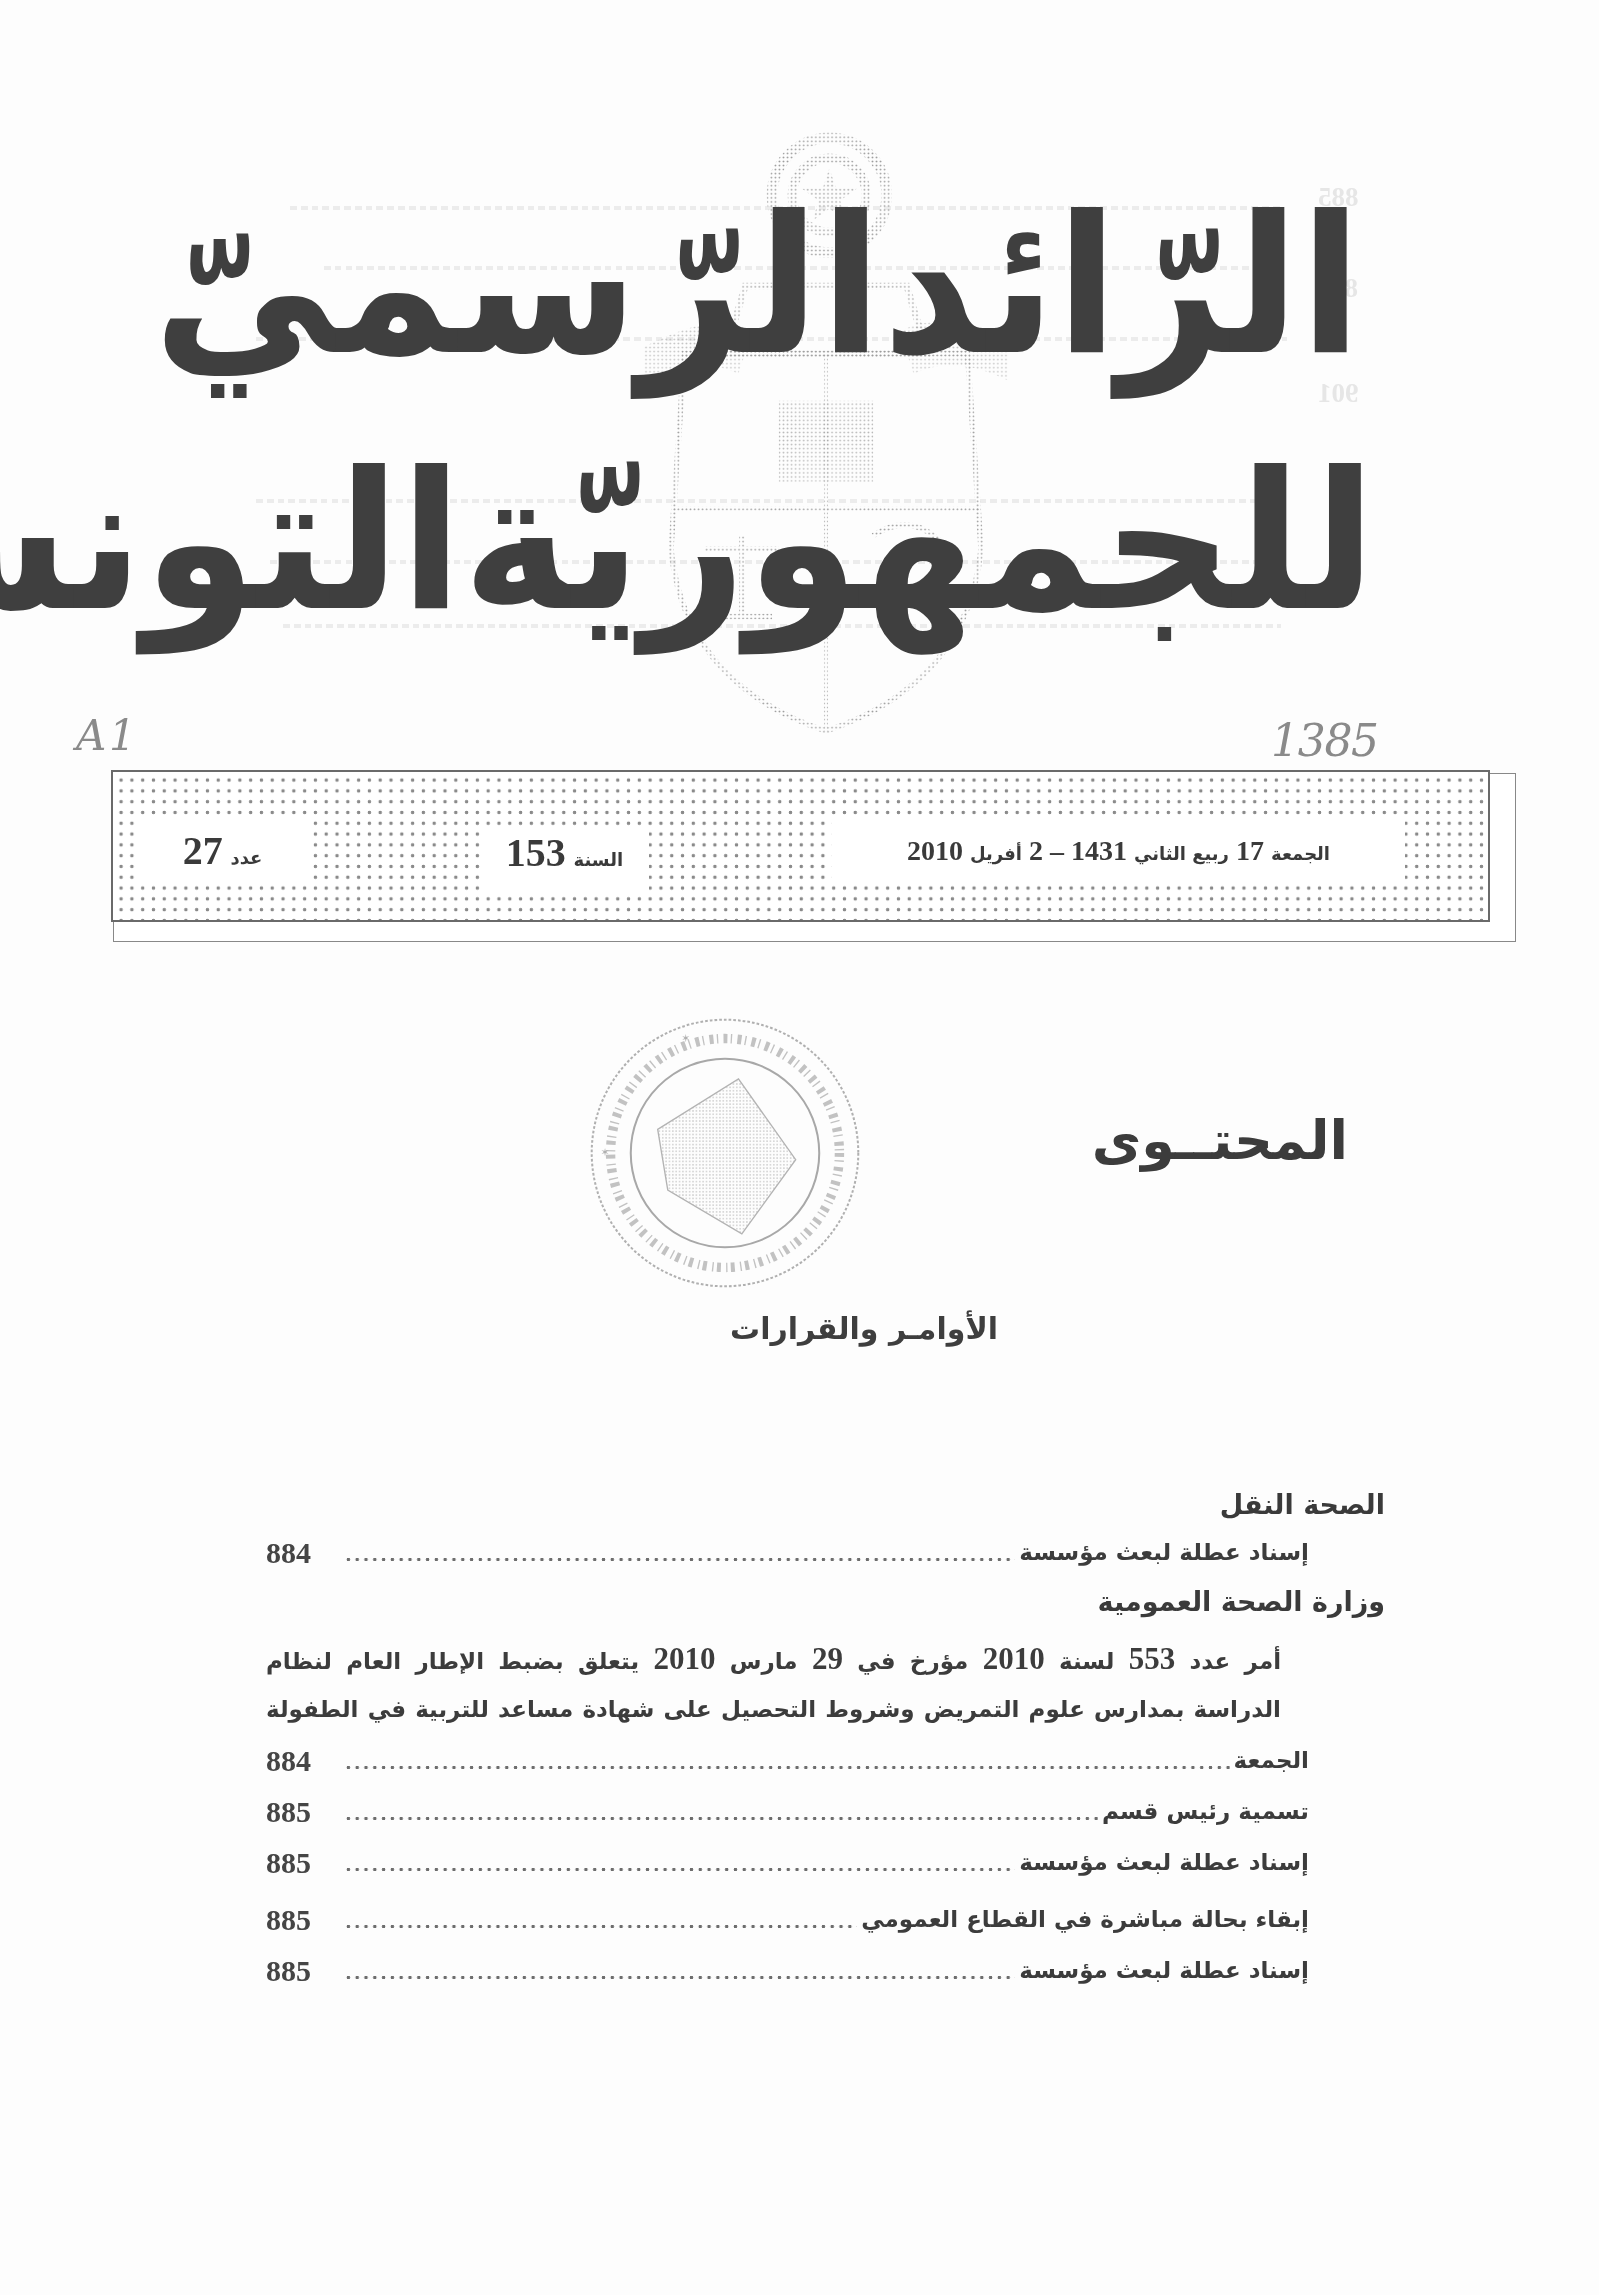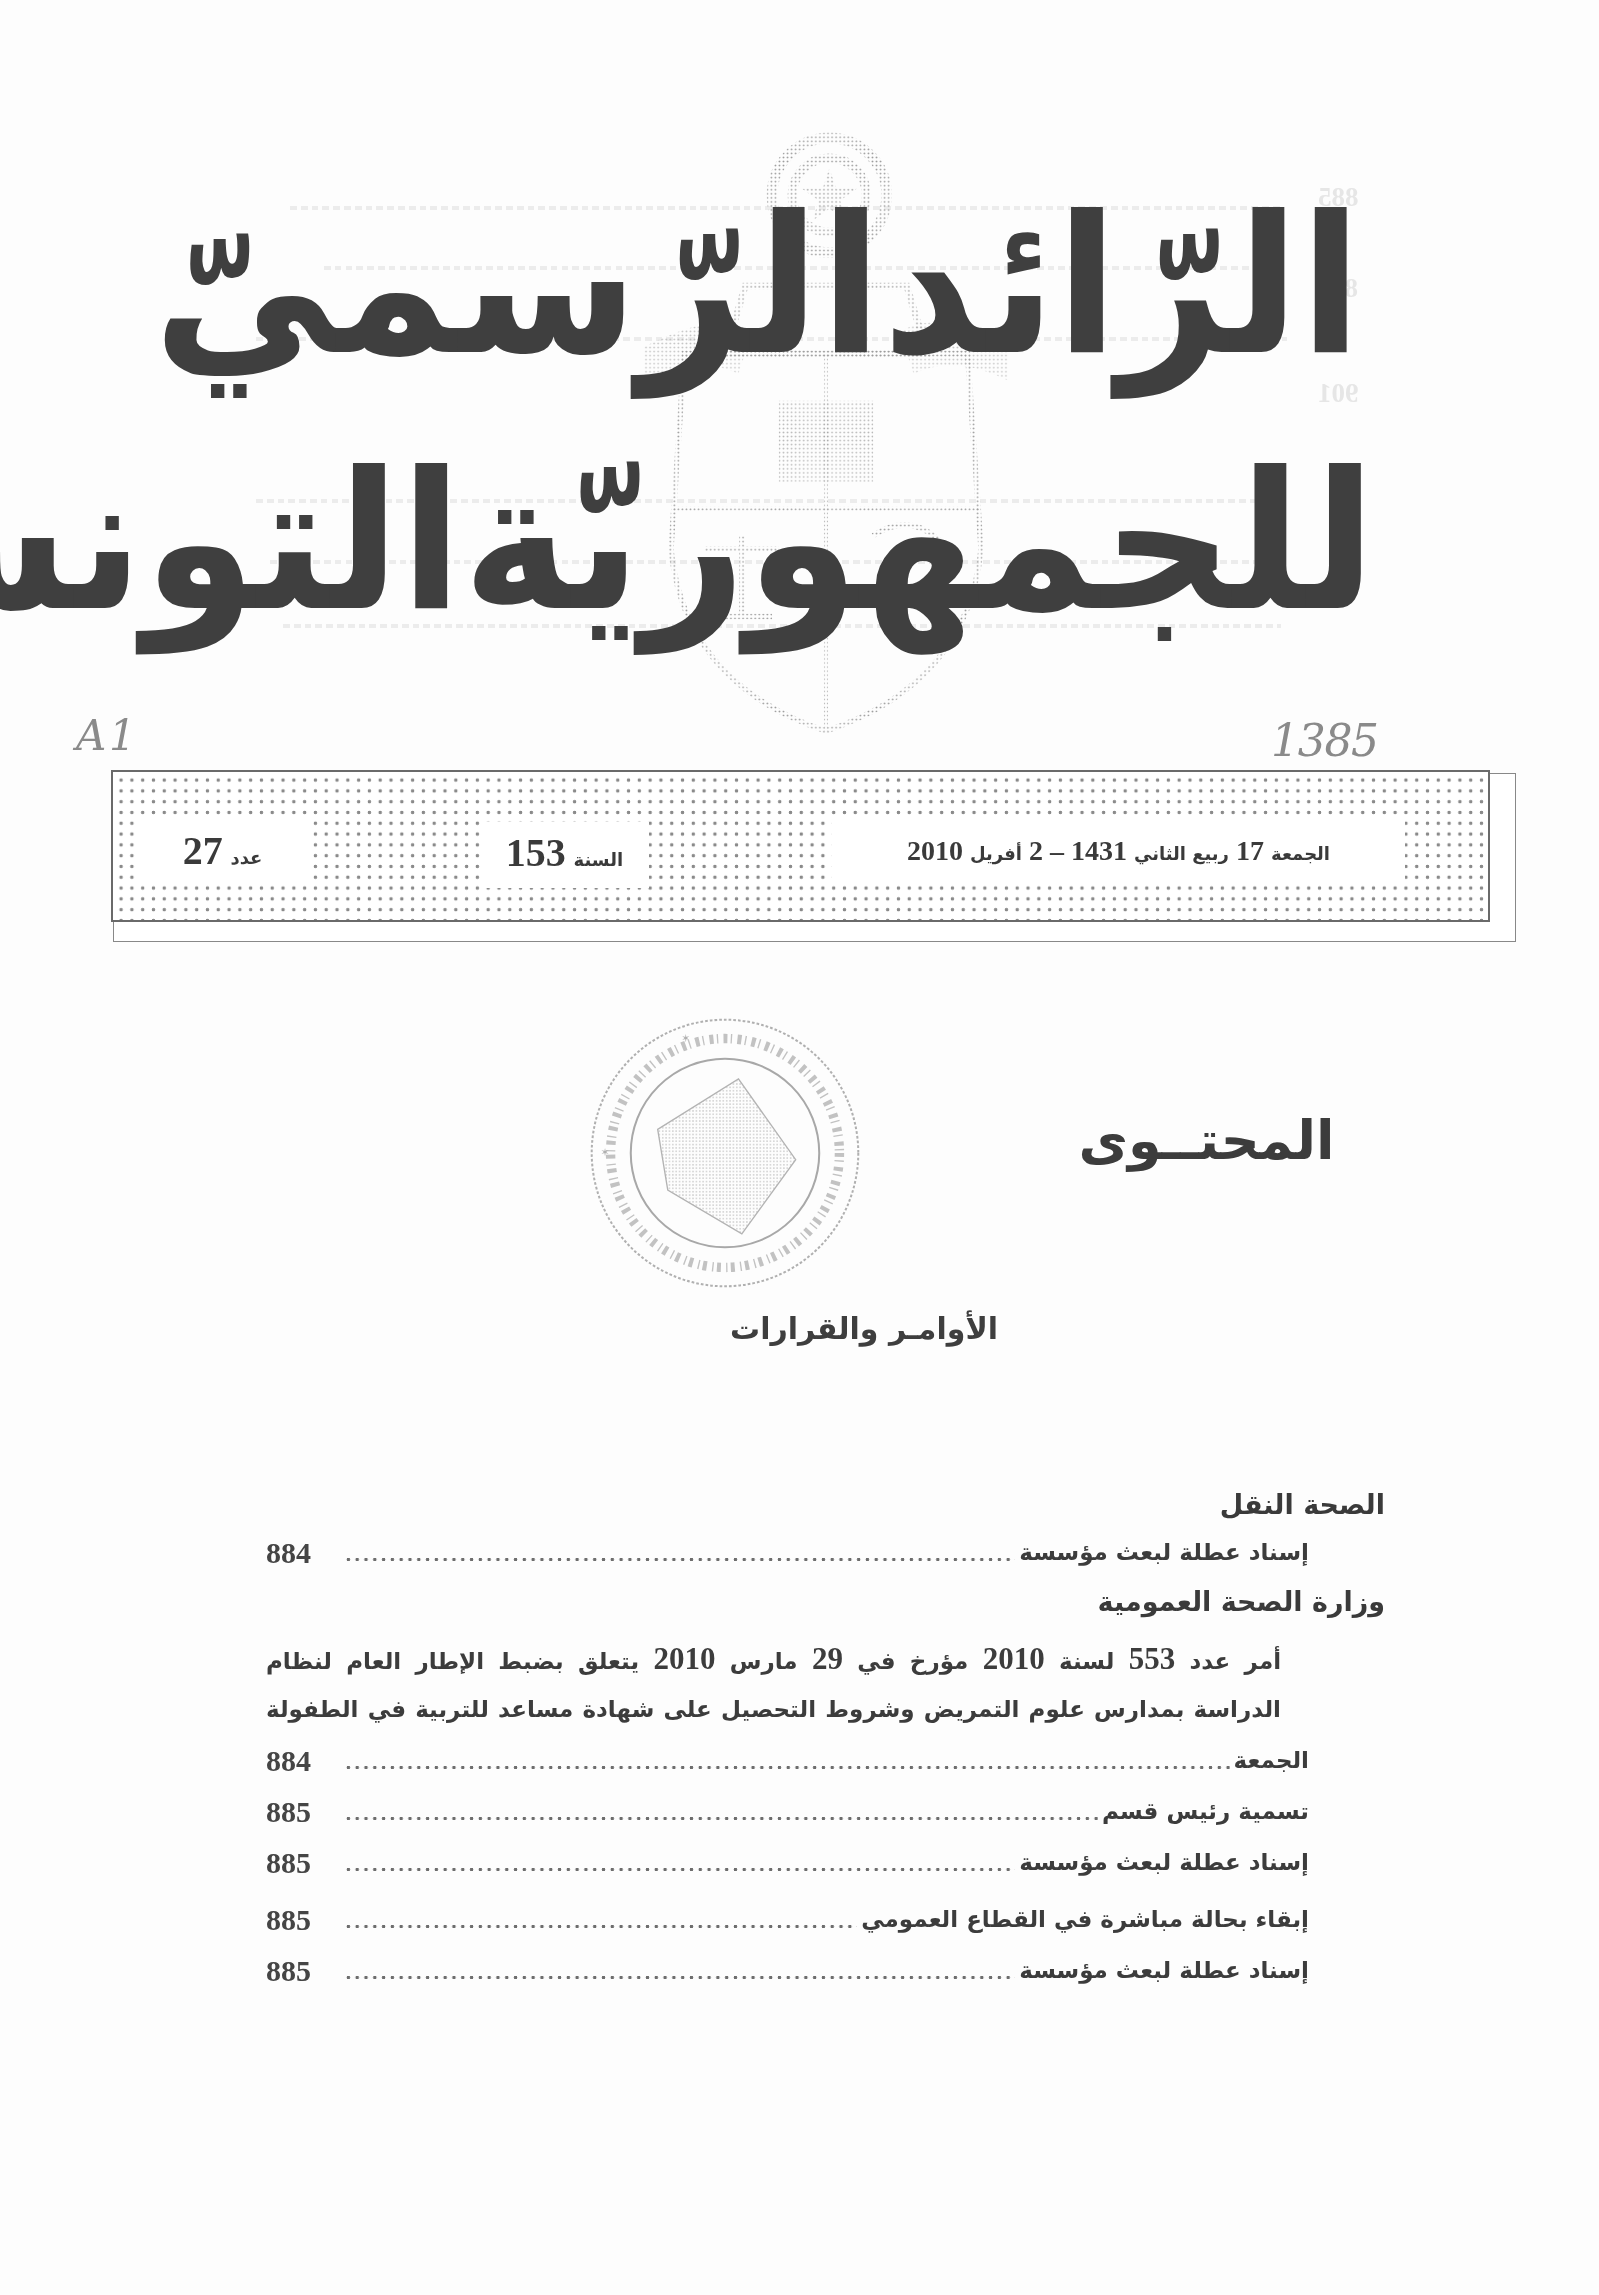--- a/index.html
+++ b/index.html
@@ -37,31 +37,31 @@
     border: 2px solid #6a6a6a;
     background-color: #fff;
     background-image: radial-gradient(circle, #8a8a8a 1.8px, transparent 2px);
     background-size: 10.8px 10.8px;
     background-position: 2.7px 2.7px;
     box-sizing: border-box;
   }
   .panel { position: absolute; background: #fff; direction: rtl; text-align: center;
     font-family: "Liberation Serif", serif; font-weight: bold; color: #3a3a3a; white-space: nowrap; }
   .panel-issue { left: 22px; top: 46px; width: 175px; height: 66px; font-size: 31px; line-height: 66px; }
-  .panel-year { left: 367px; top: 50px; width: 169px; height: 66px; font-size: 31px; line-height: 62px; }
+  .panel-year { left: 367px; top: 56px; width: 169px; height: 66px; font-size: 31px; line-height: 50px; }
   .panel-date { left: 719px; top: 46px; width: 573px; height: 66px; font-size: 28px; line-height: 66px; }
   .panel .num { font-size: 40px; }
   .panel .ar { font-family: "DejaVu Sans", sans-serif; font-size: 18px; }
 
   
   .stamp { position: absolute; left: 587px; top: 1015px; width: 276px; height: 276px; }
 
   
   .h-contents {
-    position: absolute; left: 1065px; top: 1109px; width: 283px; direction: rtl; text-align: center;
+    position: absolute; left: 1065px; top: 1109px; width: 283px; direction: rtl; text-align: right;
     font-family: "DejaVu Sans", sans-serif; font-weight: bold; font-size: 54px; color: #3c3c3c; letter-spacing: 1.3px;
   }
   .h-orders {
     position: absolute; left: 607px; top: 1311px; width: 391px; direction: rtl; 
     font-family: "DejaVu Sans", sans-serif; font-weight: bold; font-size: 30px; color: #3e3e3e;
   }
 
   
   .toc { position: absolute; left: 266px; top: 1483px; width: 1119px; direction: rtl; }
   .sec {

